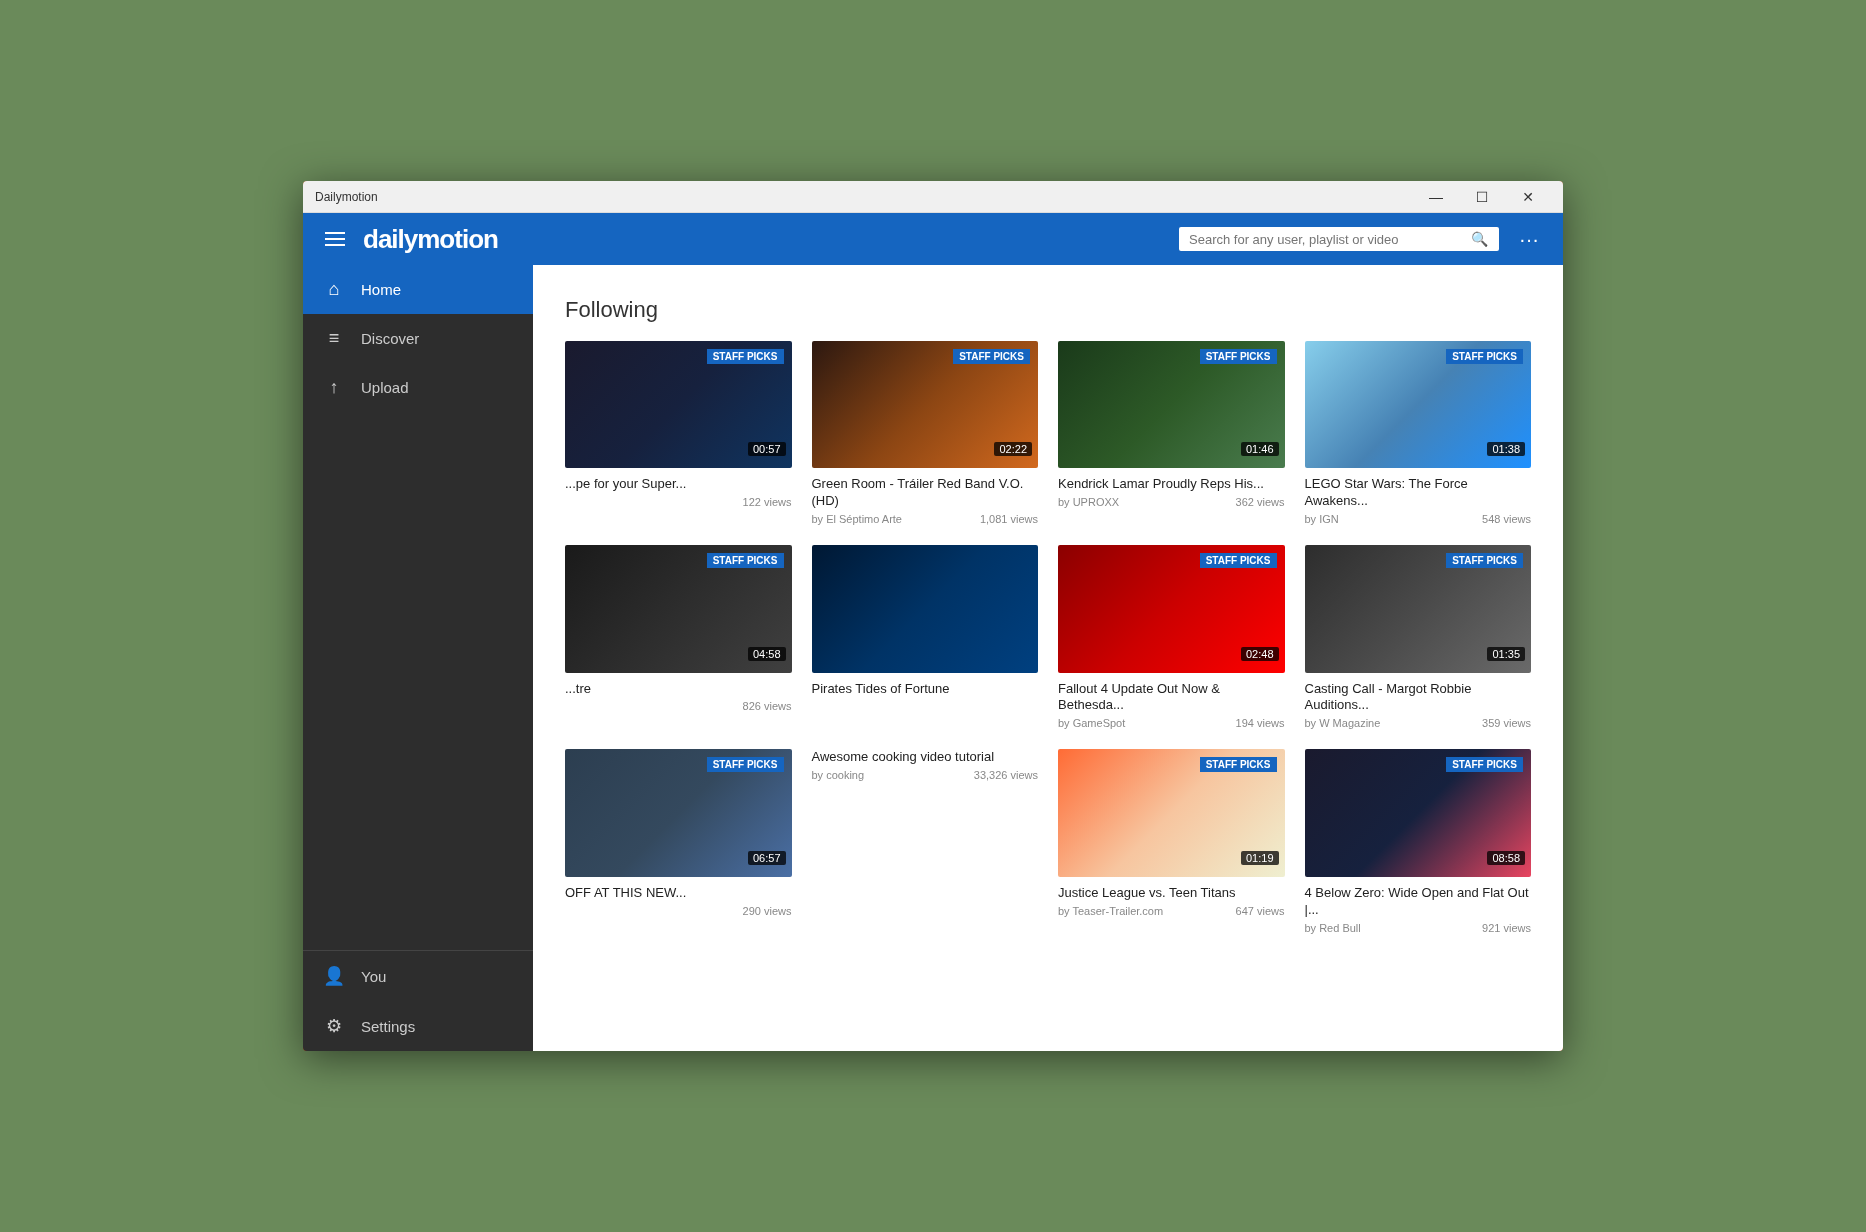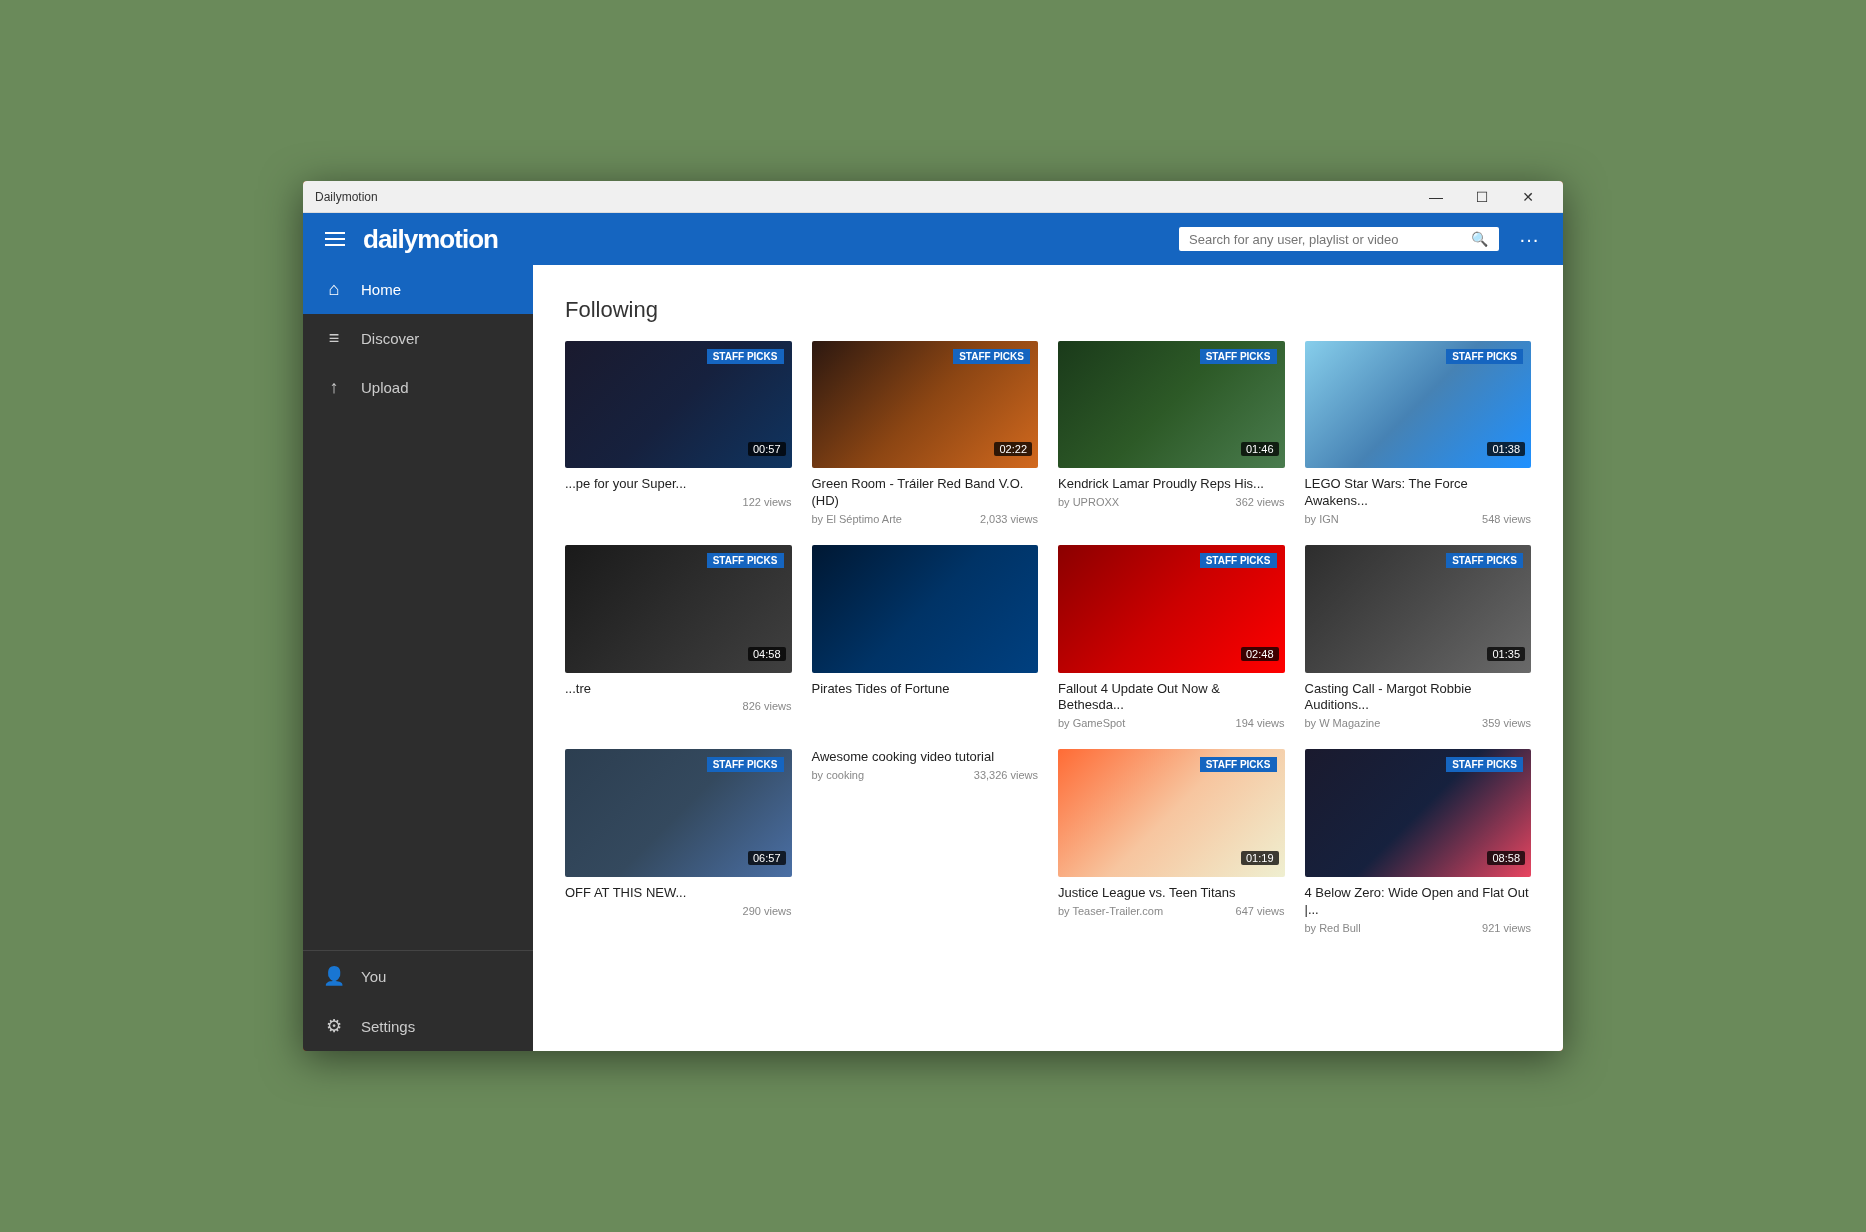--- a/index.html
+++ b/index.html
@@ -316,21 +316,21 @@
   </div>
           <div class="video-card">
     <div class="video-thumb thumb-2">
       <div class="thumb-content"></div>
       <span class="badge badge-staff">STAFF PICKS</span>
       <span class="duration">02:22</span>
     </div>
     <div class="video-title">Green Room - Tráiler Red Band V.O. (HD)</div>
     <div class="video-meta">
       <span>by El Séptimo Arte</span>
-      <span>2,033 views</span>
+      <span>1,081 views</span>
     </div>
   </div>
           <div class="video-card">
     <div class="video-thumb thumb-3">
       <div class="thumb-content"></div>
       <span class="badge badge-staff">STAFF PICKS</span>
       <span class="duration">01:46</span>
     </div>
     <div class="video-title">Kendrick Lamar Proudly Reps His...</div>
     <div class="video-meta">

